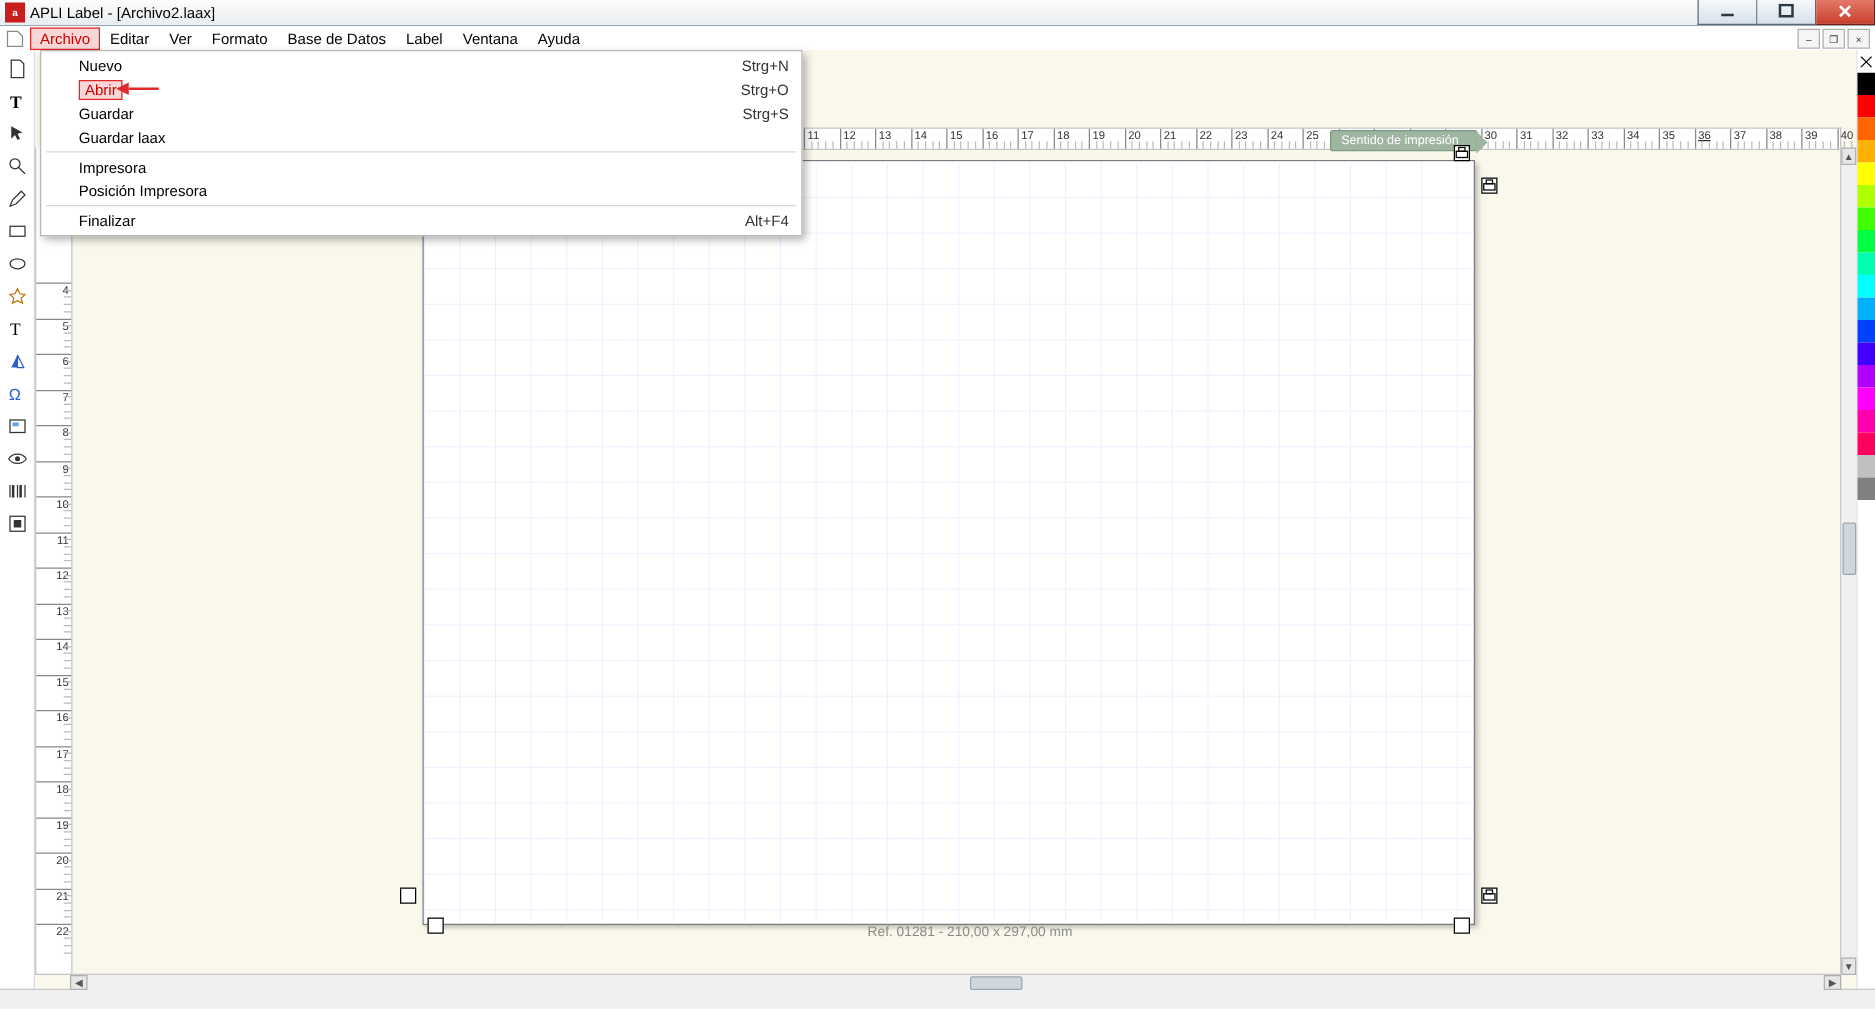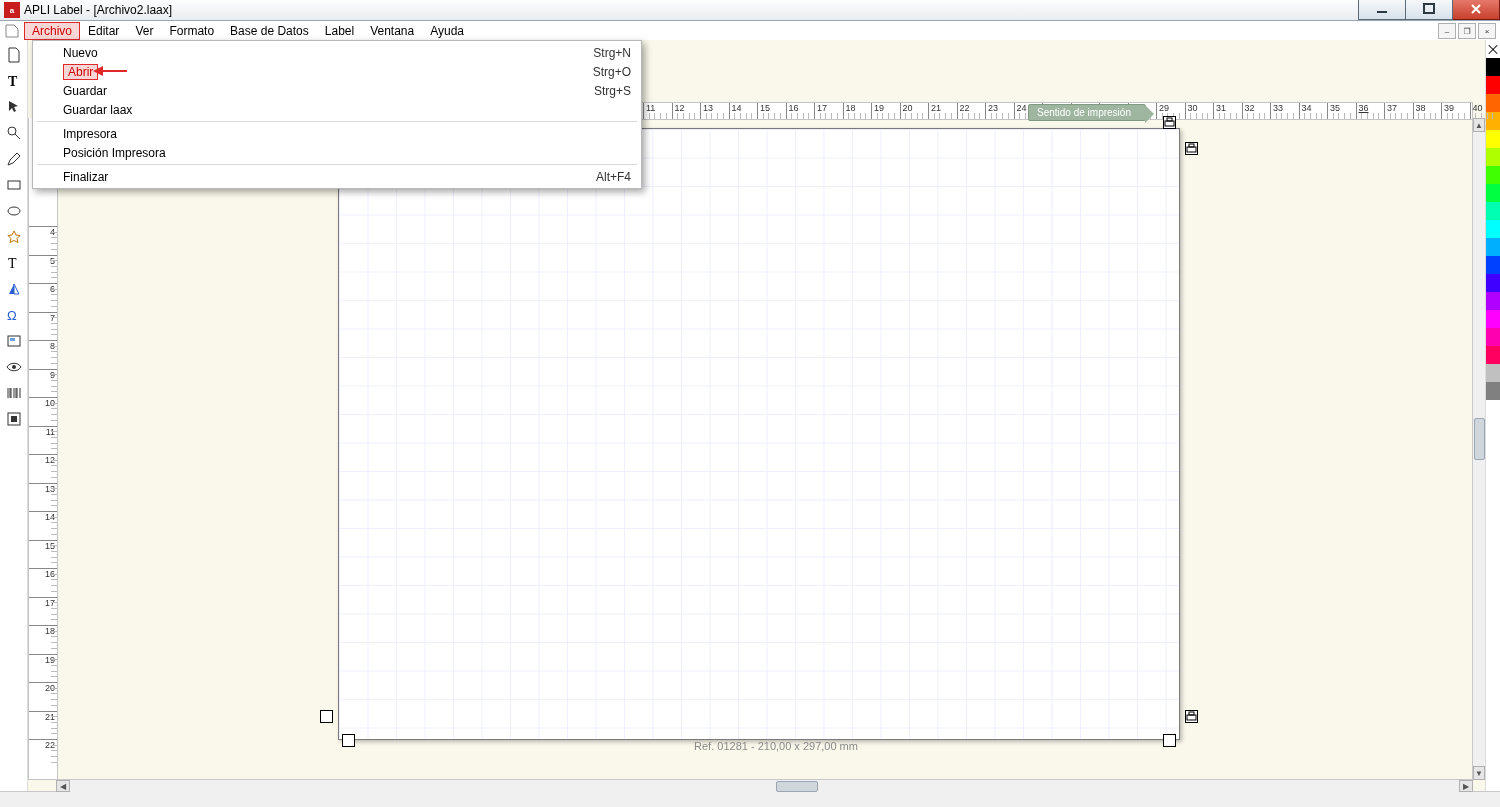--- a/index.html
+++ b/index.html
@@ -28,21 +28,21 @@
   .ruler-h .tick{position:absolute;top:0;height:16px;border-left:1px solid #888;font-size:9px;color:#333;padding-left:2px;line-height:10px}
   .ruler-h .minor{position:absolute;top:10px;height:6px;border-left:1px solid #bbb}
   .ruler-v .tick{position:absolute;left:0;width:28px;border-top:1px solid #888;font-size:9px;color:#333;text-align:right;padding-right:2px;line-height:10px;box-sizing:border-box}
   .ruler-v .minor{position:absolute;right:0;width:6px;border-top:1px solid #bbb}
 
   .page{position:absolute;left:310px;top:88px;width:840px;height:610px;background:#fff;border:1px solid #7a7a7a;box-shadow:2px 2px 4px rgba(0,0,0,.25)}
   .page-label{position:absolute;left:648px;top:700px;font-size:11px;color:#8a8a8a;width:200px;text-align:center}
   .grid{position:absolute;inset:0;
     background-image:linear-gradient(#eef 1px,transparent 1px),linear-gradient(90deg,#eef 1px,transparent 1px);
     background-size:28.5px 28.5px}
-  .hint-badge{position:absolute;left:1000px;top:64px;background:#9eb5a0;border:1px solid #7f9a82;color:#fff;font-size:10px;padding:2px 14px 2px 8px;border-radius:2px;z-index:3}
+  .hint-badge{position:absolute;left:1036px;top:64px;background:#9eb5a0;border:1px solid #7f9a82;color:#fff;font-size:10px;padding:2px 14px 2px 8px;border-radius:2px;z-index:3}
   .hint-badge:after{content:"";position:absolute;right:-9px;top:0;border-top:9px solid transparent;border-bottom:9px solid transparent;border-left:9px solid #9eb5a0}
   .handle{position:absolute;width:11px;height:11px;background:#fff;border:1px solid #000;z-index:3}
   .handle.printer svg{width:11px;height:11px}
   .vscroll{position:absolute;right:0;top:78px;width:12px;bottom:12px;background:#f0f0f0;border-left:1px solid #c8c8c8;z-index:4}
   .vscroll .thumb{position:absolute;left:1px;top:300px;width:9px;height:40px;background:#cfd6dc;border:1px solid #9aa7b2;border-radius:2px}
   .hscroll{position:absolute;left:28px;right:12px;bottom:0;height:12px;background:#f0f0f0;border-top:1px solid #c8c8c8;z-index:4}
   .hscroll .thumb{position:absolute;top:1px;left:720px;height:9px;width:40px;background:#cfd6dc;border:1px solid #9aa7b2;border-radius:2px}
   .hscroll .arrow,.vscroll .arrow{position:absolute;background:#e6e6e6;border:1px solid #b0b0b0;display:flex;align-items:center;justify-content:center;font-size:8px;color:#555}
   .hscroll .arrow{top:0;width:12px;height:10px}
   .vscroll .arrow{left:0;width:10px;height:12px}

